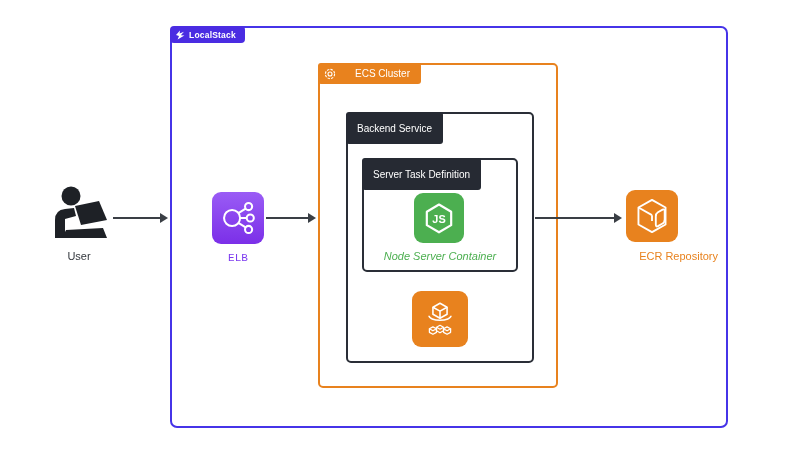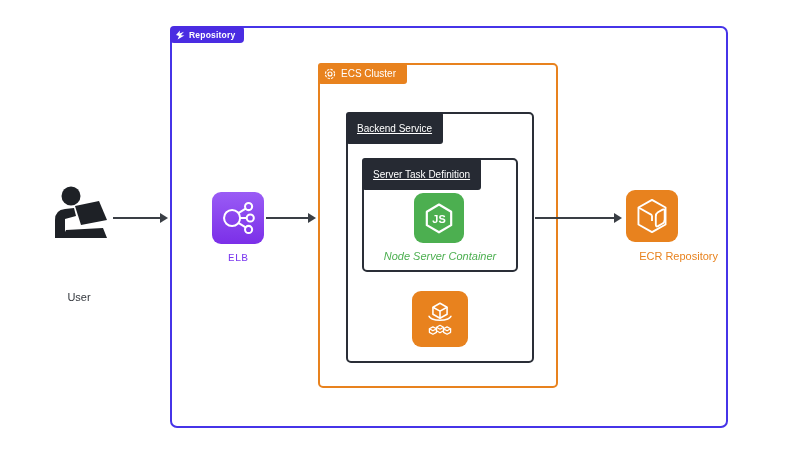--- a/index.html
+++ b/index.html
@@ -12,67 +12,67 @@
   
   .ls-box{left:170px;top:26px;width:558px;height:402px;
     border:2px solid #4634e8;border-radius:7px;}
   .ls-badge{left:170px;top:26px;height:17px;display:flex;align-items:center;gap:4px;
     background:#4a2ce2;color:#fff;padding:0 9px 0 5px;border-radius:4px;
     font-size:8.5px;font-weight:bold;letter-spacing:.2px;}
 
   
   .cluster-box{left:318px;top:63px;width:240px;height:325px;
     border:2px solid #e8821e;border-radius:5px;}
-  .cluster-label{left:318px;top:63px;height:21px;display:flex;align-items:center;gap:5px;
+  .cluster-label{left:318px;top:63px;height:21px;display:flex;align-items:center;gap:19px;
     background:#e8821e;color:#fff;padding:0 11px 0 6px;border-radius:3px;font-size:10px;}
 
   
   .service-box{left:346px;top:112px;width:188px;height:251px;
     border:2px solid #2a2e37;border-radius:5px;background:#fff;}
   .dark-label{height:21px;display:flex;align-items:center;
-    background:#262a33;color:#fff;padding:16px 11px;border-radius:3px;font-size:10px;text-decoration:underline;}
+    background:#262a33;color:#fff;padding:16px 11px;border-radius:3px;font-size:10px;}
   .service-label{left:346px;top:112px;}
 
   
   .taskdef-box{left:362px;top:158px;width:156px;height:114px;
     border:2px solid #2a2e37;border-radius:5px;background:#fff;}
   .taskdef-label{left:362px;top:158px;}
 
   
   .icon-tile{border-radius:9px;display:flex;align-items:center;justify-content:center;}
   .node-icon{left:414px;top:193px;width:50px;height:50px;background:#4caf50;}
   .ecs-icon{left:412px;top:291px;width:56px;height:56px;background:#e8821e;}
   .elb-icon{left:212px;top:192px;width:52px;height:52px;
     background:linear-gradient(180deg,#9a5cf5 0%,#7b2fe8 100%);}
   .ecr-icon{left:626px;top:190px;width:52px;height:52px;background:#e8821e;}
   .user-icon{left:50px;top:186px;width:58px;height:52px;}
 
   
   .cap{font-size:11px;text-align:center;}
-  .cap-user{left:28px;top:250px;width:102px;color:#33373d;margin-top:41px;}
+  .cap-user{left:28px;top:250px;width:102px;color:#33373d;}
   .cap-elb{left:198px;top:252px;width:80px;color:#7d3bf0;font-family:Liberation Mono, monospace;}
   .cap-node{left:362px;top:250px;width:156px;color:#4caf50;font-style:italic;}
   .cap-ecr{left:586px;top:250px;width:132px;color:#e8821e;text-align:right;}
 
   
   .arrow{position:absolute;height:2px;background:#3a3f45;}
   .arrow::after{content:'';position:absolute;right:-7px;top:-4px;
     border-left:8px solid #3a3f45;border-top:5px solid transparent;border-bottom:5px solid transparent;}
 </style>
 </head>
 <body>
 
 <div id="stage">
 
   <div class="abs ls-box"></div>
   <div class="abs ls-badge">
     <svg width="10" height="10" viewBox="0 0 10 10">
       <path d="M1 5 L5 0.5 L4.6 3.6 L9 1.8 L5.8 5.2 L9.4 5.4 L2.6 9.5 L4 6 Z" fill="#ffffff"></path>
     </svg>
-    <span>Repository</span>
+    <span>LocalStack</span>
   </div>
 
   <div class="abs cluster-box"></div>
   <div class="abs cluster-label">
     <svg width="12" height="12" viewBox="0 0 12 12">
       <circle cx="6" cy="6" r="4.6" fill="none" stroke="#fff" stroke-width="1.1" stroke-dasharray="2.4 1.2"></circle>
       <circle cx="6" cy="6" r="2" fill="none" stroke="#fff" stroke-width="1.1"></circle>
     </svg>
     <span>ECS Cluster</span>
   </div>

